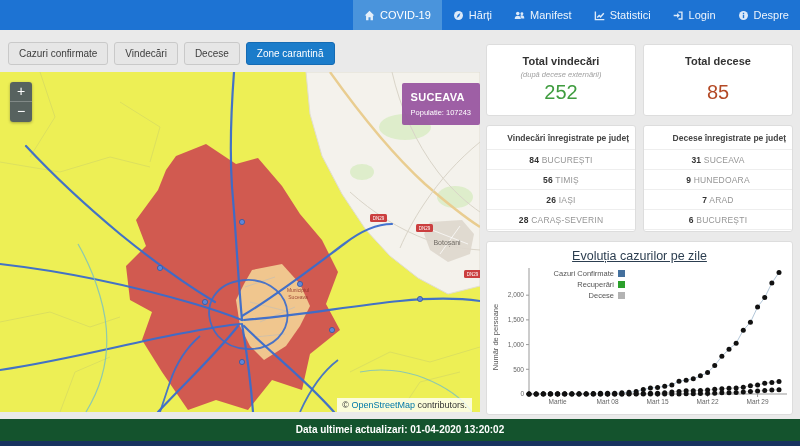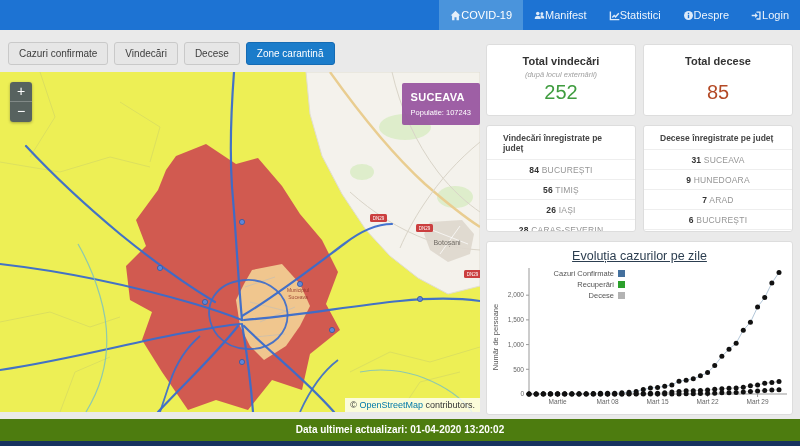--- a/index.html
+++ b/index.html
@@ -2,21 +2,21 @@
 <html><head>
 <meta charset="utf-8">
 <style>
   * { box-sizing: border-box; margin: 0; padding: 0; }
   html,body { width:800px; height:446px; overflow:hidden; background:#eaeaea;
               font-family:"Liberation Sans", sans-serif; position:relative; }
 
   
   .navbar { position:absolute; top:0; left:0; width:800px; height:30px;
             background:#1d73d3; display:flex; justify-content:flex-end; align-items:stretch; z-index:30; }
-  .nav-item { display:flex; align-items:center; padding:0 11px;
+  .nav-item { display:flex; align-items:center; gap:5px; padding:0 11px;
               color:rgba(255,255,255,.92); font-size:11px; cursor:pointer; }
   .nav-item.active { background:#4a94dc; color:#fff; }
   .nav-item svg { width:11px; height:11px; fill:rgba(255,255,255,.85); }
 
   
   .main { position:absolute; top:30px; left:0; width:800px; height:389px; background:#eaeaea; }
 
   
   .toolbar { position:absolute; left:8px; top:12px; display:flex; gap:6px; }
   .btn { font-size:10px; padding:5px 10px; border:1px solid #c9c9c9; background:#e6e6e6;
@@ -31,102 +31,109 @@
              overflow:hidden; z-index:5; box-shadow:0 1px 3px rgba(0,0,0,.3); }
   .zoombtn { width:22px; height:20px; background:rgba(74,86,97,.92); color:#fff; font-size:14px;
              line-height:19px; text-align:center; cursor:pointer; }
   .zoombtn:first-child { border-bottom:1px solid rgba(255,255,255,.25); }
 
   .infobox { position:absolute; right:0; top:11px; background:rgba(150,82,158,.92); color:#fff;
              padding:8px 9px; border-radius:2px; z-index:5; min-width:72px; }
   .infobox .t { font-weight:bold; font-size:11px; letter-spacing:.3px; }
   .infobox .p { font-size:7.5px; margin-top:5px; }
 
-  .attrib { position:absolute; right:0; bottom:0; background:rgba(255,255,255,.78);
+  .attrib { position:absolute; right:8px; bottom:0; background:rgba(255,255,255,.78);
             font-size:9px; padding:2px 5px; color:#333; z-index:5; }
   .attrib a { color:#0078a8; text-decoration:none; cursor:pointer; }
 
   
   .right { position:absolute; left:486px; top:14px; width:307px; }
   .row { display:flex; gap:7px; margin-bottom:9px; }
   .card { background:#fff; border:1px solid #ddd; border-radius:3px; }
 
   .summary-card { flex:1; text-align:center; padding:10px 4px 10px; height:72px; }
   .summary-title { font-size:11px; font-weight:bold; color:#333; }
   .summary-sub { font-size:7.5px; color:#a0a0a0; font-style:italic; height:11px; margin-top:3px; }
   .summary-value { font-size:20px; font-weight:normal; }
   .summary-value.green { color:#3f9c3f; }
   .summary-value.red { color:#b44a26; }
 
   .list-card { flex:1; height:107px; display:flex; flex-direction:column; overflow:hidden; }
-  .list-head { font-size:8.5px; font-weight:bold; text-align:left; padding:7px 16px 6px;
+  .list-head { font-size:8.5px; font-weight:bold; text-align:right; padding:7px 6px 6px;
                border-bottom:1px solid #eee; color:#444; }
   .list-body { overflow-y:scroll; flex:1;text-align:center; }
   .list-body::-webkit-scrollbar { width:8px; }
   .list-body::-webkit-scrollbar-track { background:#f4f4f4; }
   .list-body::-webkit-scrollbar-thumb { background:#c6c6c6; border:1px solid #f4f4f4; }
   .list-body::-webkit-scrollbar-button { height:5px; background:#e9e9e9; display:block; }
   .list-row { font-size:8.5px; padding:5px 7px 4px; border-bottom:1px solid #eee;
               color:#959595; letter-spacing:.2px; }
   .list-row b { color:#333; }
 
   .chart-card { width:307px; height:174px; position:relative; padding-top:7px; }
   .chart-title { text-align:center; font-size:12.5px; color:#2c3e50; text-decoration:underline; }
   .legend { position:absolute; left:46px; top:27px; display:flex; flex-direction:column;
             align-items:flex-end; width:92px; gap:2px; z-index:3; }
   .legend-row { display:flex; align-items:center; gap:4px; font-size:7.5px; color:#555; cursor:pointer; }
   .legend-swatch { width:7px; height:7px; display:inline-block; }
   #chart-svg { position:absolute; left:2px; top:22px; }
 
   
   .footer { position:absolute; bottom:0; left:0; width:800px; height:27px; z-index:30; }
-  .footer-bar { height:22px; background:#4d7c0f; color:#fff; font-size:10px; font-weight:bold;
+  .footer-bar { height:22px; background:#14532d; color:#fff; font-size:10px; font-weight:bold;
                 text-align:center; line-height:22px; }
   .footer-strip { height:5px; background:#17325f; }
 </style>
 </head>
 <body>
 
 <div class="navbar">
   <div class="nav-item active">
     <svg viewBox="0 0 16 16">
         <path d="M8 1 L15 8 H13 V15 H9.5 V10.5 H6.5 V15 H3 V8 H1 Z"></path>
       </svg>
     <span>COVID-19</span>
   </div>
   <div class="nav-item">
     <svg viewBox="0 0 16 16">
+        <circle cx="8" cy="8" r="6.5"></circle>
+        <path fill="#1d73d3" d="M10.8 4.5 L7 7 L5.2 11.5 L9 9 Z"></path>
+      </svg>
+    <span>Hărți</span>
+  </div>
+  <div class="nav-item">
+    <svg viewBox="0 0 16 16">
         <circle cx="5.5" cy="5" r="2.6"></circle>
         <circle cx="11.5" cy="5.4" r="2.1"></circle>
         <path d="M1 13 C1 9.8 3 8.5 5.5 8.5 C8 8.5 10 9.8 10 13 Z"></path>
         <path d="M10.6 12.5 C10.6 10.3 9.9 9.2 9 8.6 C9.7 8 10.6 7.8 11.5 7.8 C13.5 7.8 15 9 15 12.5 Z"></path>
       </svg>
     <span>Manifest</span>
   </div>
   <div class="nav-item">
     <svg viewBox="0 0 16 16">
         <path d="M1 2 H3 V13 H15 V15 H1 Z"></path>
         <path d="M4 10 L7.5 6.5 L9.5 8.5 L13.5 4 L15 5.5 L9.5 11.5 L7.5 9.5 L5.5 11.5 Z"></path>
       </svg>
     <span>Statistici</span>
   </div>
   <div class="nav-item">
     <svg viewBox="0 0 16 16">
+        <path d="M6 4.5 L10 8 L6 11.5 V9 H1 V7 H6 Z"></path>
+        <path d="M8 2 H14 V14 H8 V12 H12 V4 H8 Z"></path>
+      </svg>
+    <span>Login</span>
+  </div>
+  <div class="nav-item">
+    <svg viewBox="0 0 16 16">
         <circle cx="8" cy="8" r="6.5"></circle>
         <rect fill="#1d73d3" x="7" y="6.8" width="2" height="5"></rect>
         <rect fill="#1d73d3" x="7" y="4" width="2" height="1.8"></rect>
       </svg>
     <span>Despre</span>
-  </div>
-  <div class="nav-item">
-    <svg viewBox="0 0 16 16">
-        <path d="M6 4.5 L10 8 L6 11.5 V9 H1 V7 H6 Z"></path>
-        <path d="M8 2 H14 V14 H8 V12 H12 V4 H8 Z"></path>
-      </svg>
-    <span>Login</span>
   </div>
 </div>
 
 <div class="main">
 
   <div class="toolbar">
     <button class="btn">Cazuri confirmate</button>
     <button class="btn">Vindecări</button>
     <button class="btn">Decese</button>
     <button class="btn active">Zone carantină</button>
@@ -234,21 +241,21 @@
     </div>
 
     <div class="attrib"><span>© </span><a>OpenStreetMap</a><span> contributors.</span></div>
   </div>
 
   <div class="right">
 
     <div class="row">
       <div class="card summary-card">
         <div class="summary-title">Total vindecări</div>
-        <div class="summary-sub">(după locul externării)</div>
+        <div class="summary-sub">(după decese externării)</div>
         <div class="summary-value green">252</div>
       </div>
       <div class="card summary-card">
         <div class="summary-title">Total decese</div>
         <div class="summary-sub"></div>
         <div class="summary-value red">85</div>
       </div>
     </div>
 
     <div class="row">

